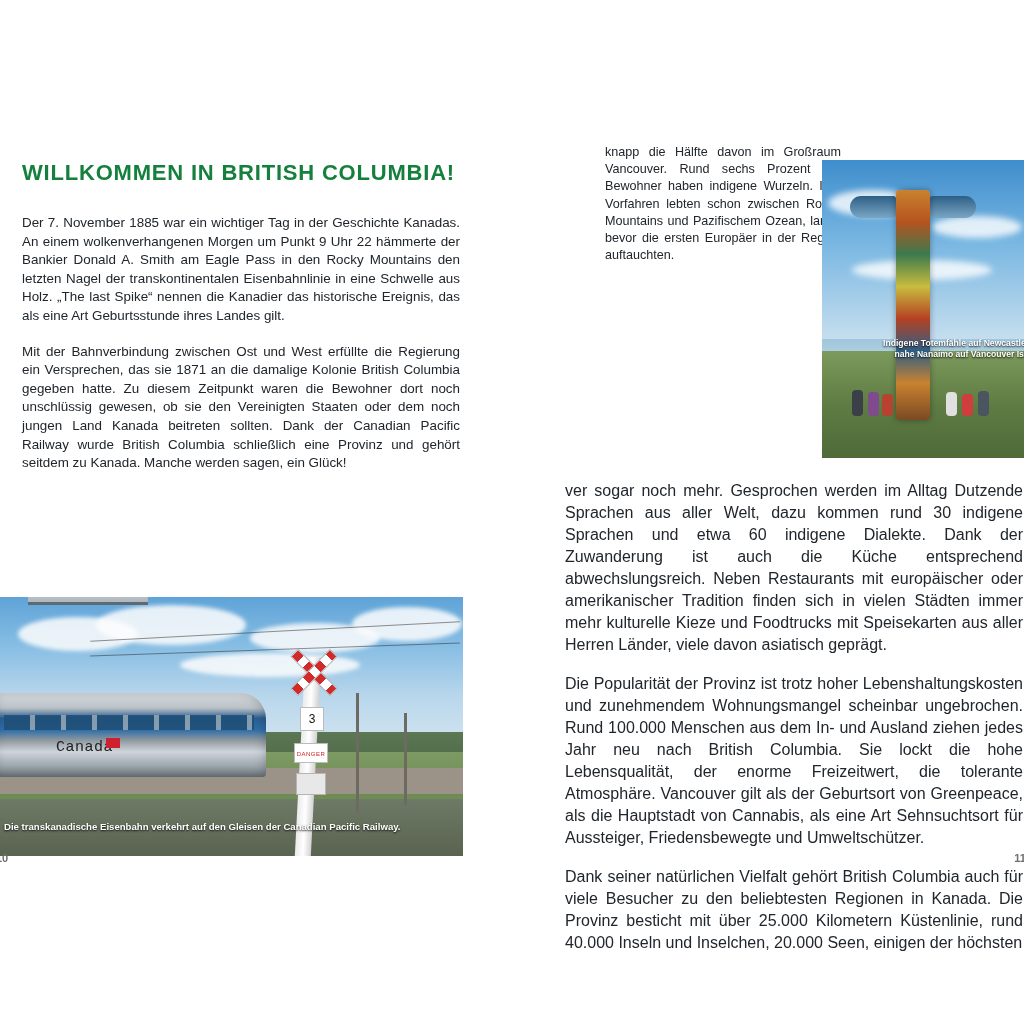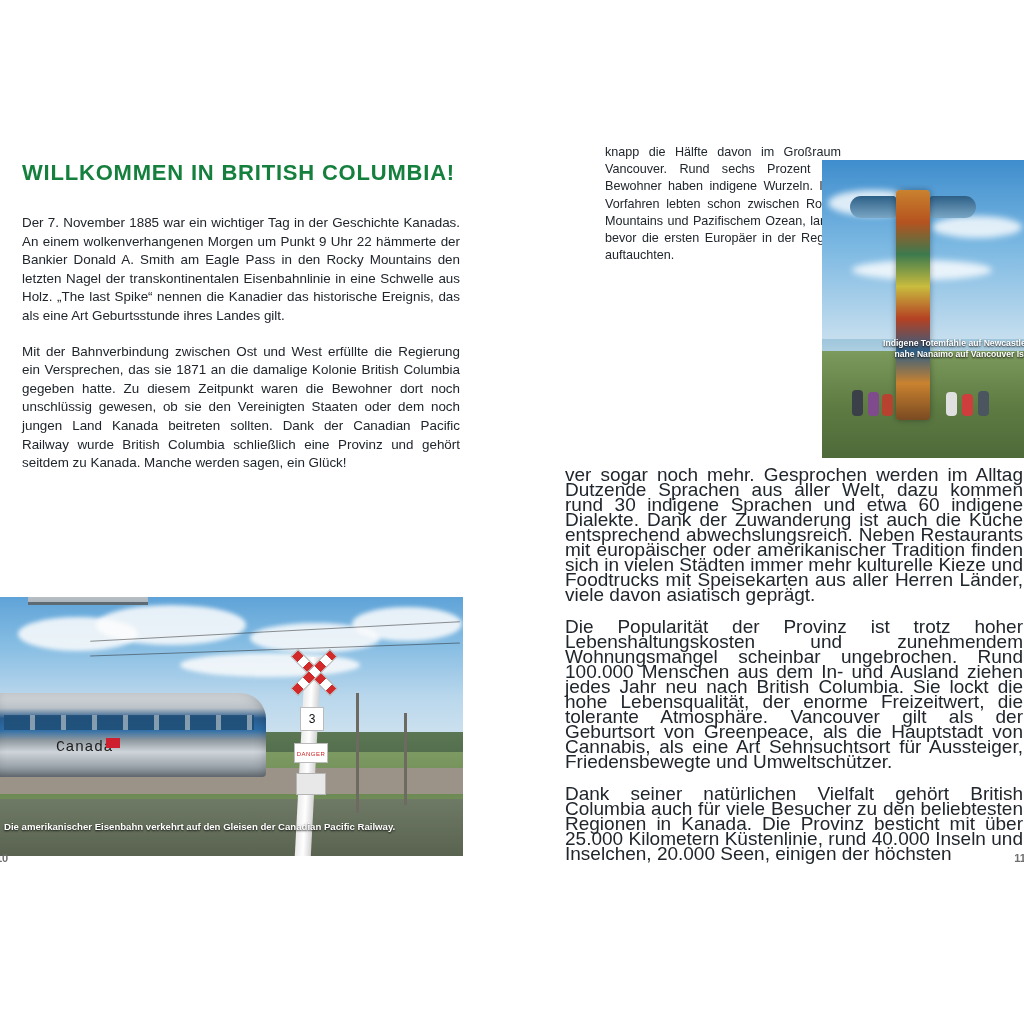--- a/index.html
+++ b/index.html
@@ -161,21 +161,21 @@
     width: 236px;
     margin-left: 40px;
   }
   .col-right p.body { font-size: 12.6px; line-height: 17.2px; }
 
   .col-right-wide {
     position: absolute;
     left: 565px; top: 327px;
     width: 458px;
   }
-  .col-right-wide p.body { font-size: 19px; line-height: 15px; }
+  .col-right-wide p.body { font-size: 16px; line-height: 22px; margin-top: 13px; }
 
   
   .photo-totem {
     position:absolute;
     left: 822px; top: 20px;
     width: 202px; height: 298px;
     overflow:hidden;
     background: linear-gradient(#4f9ad4 0%, #8cc3e6 40%, #cfe4f1 58%, #6f8a56 66%, #56723f 100%);
   }
   .t-sky { position:absolute; left:0; top:0; width:100%; height:64%;
@@ -258,21 +258,21 @@
       <div class="train-dome"></div>
 
       <div class="crossing-post"></div>
       <div class="crossing-x">
           <span></span>
           <span></span>
         </div>
       <div class="sign-num">3</div>
       <div class="sign-danger">DANGER</div>
       <div class="sign-small"></div>
-      <div class="caption-train">Die amerikanischer Eisenbahn verkehrt auf den Gleisen der Canadian Pacific Railway.</div>
+      <div class="caption-train">Die transkanadische Eisenbahn verkehrt auf den Gleisen der Canadian Pacific Railway.</div>
     </div>
 
     <div class="folio folio-left">10</div>
 
     <div class="col-right">
       <p class="body">knapp die Hälfte davon im Großraum Vancouver. Rund sechs Prozent der Bewohner haben indigene Wurzeln. Ihre Vorfahren lebten schon zwischen Rocky Mountains und Pazifischem Ozean, lange bevor die ersten Europäer in der Region auftauchten.</p>
     </div>
 
     <div class="col-right-wide">
       <p class="body">ver sogar noch mehr. Gesprochen werden im Alltag Dutzende Sprachen aus aller Welt, dazu kommen rund 30 indigene Sprachen und etwa 60 indigene Dialekte. Dank der Zuwanderung ist auch die Küche entsprechend abwechslungsreich. Neben Restaurants mit europäischer oder amerikanischer Tradition finden sich in vielen Städten immer mehr kulturelle Kieze und Foodtrucks mit Speisekarten aus aller Herren Länder, viele davon asiatisch geprägt.</p>

